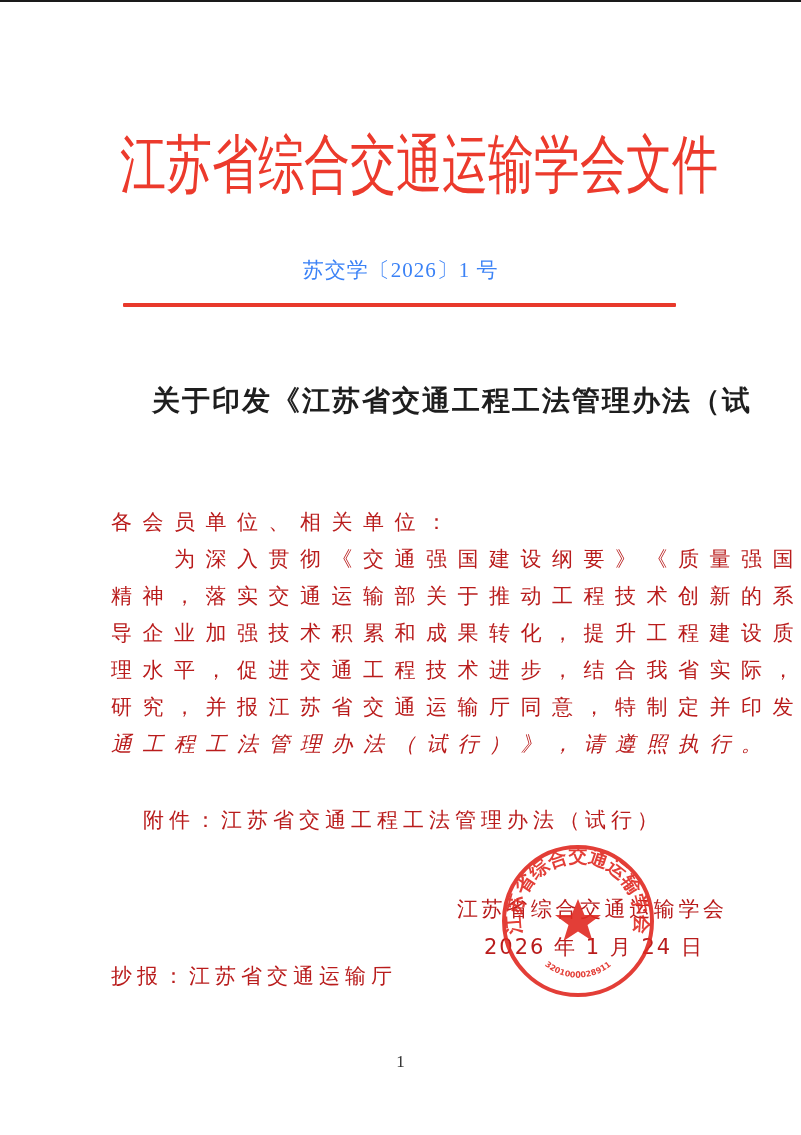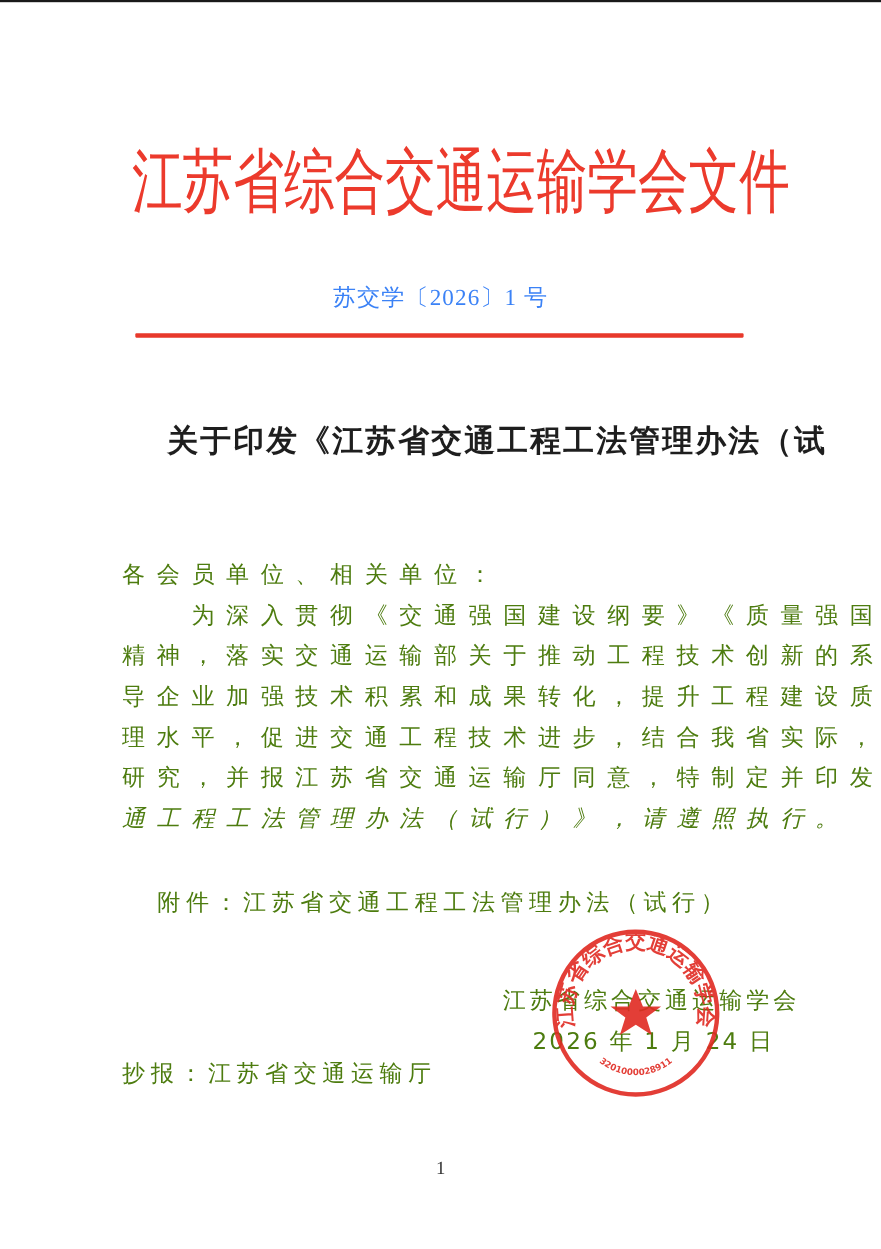--- a/index.html
+++ b/index.html
@@ -33,21 +33,21 @@
     .heading {
       position: absolute; left: 108px; top: 368px; width: 600px;
       font-family: "DejaVu Serif", "Liberation Serif", serif; font-weight: bold;
       color: #1e1e1e; font-size: 28px; line-height: 66px; text-align: center; margin-left: 44px;
     }
     .heading .line1 { display: block; letter-spacing: 2px; white-space: nowrap; }
     .heading .line2 { display: block; letter-spacing: 2px; }
 
     .body-text {
       font-family: "DejaVu Sans", "Liberation Sans", sans-serif;
-      font-size: 21px; color: #4d7c0f; letter-spacing: 10.5px;
+      font-size: 21px; color: #b91c1c; letter-spacing: 10.5px;
       white-space: nowrap;
     }
     .salutation { position: absolute; left: 111px; top: 508px; }
     .para-line { position: absolute; left: 111px; }
 
     .attachment { position: absolute; left: 143px; top: 806px; letter-spacing: 5px; }
 
     .signature { position: absolute; left: 457px; top: 895px; letter-spacing: 3.6px; }
     .sign-date { position: absolute; left: 484px; top: 933px; letter-spacing: 2px; }
 

